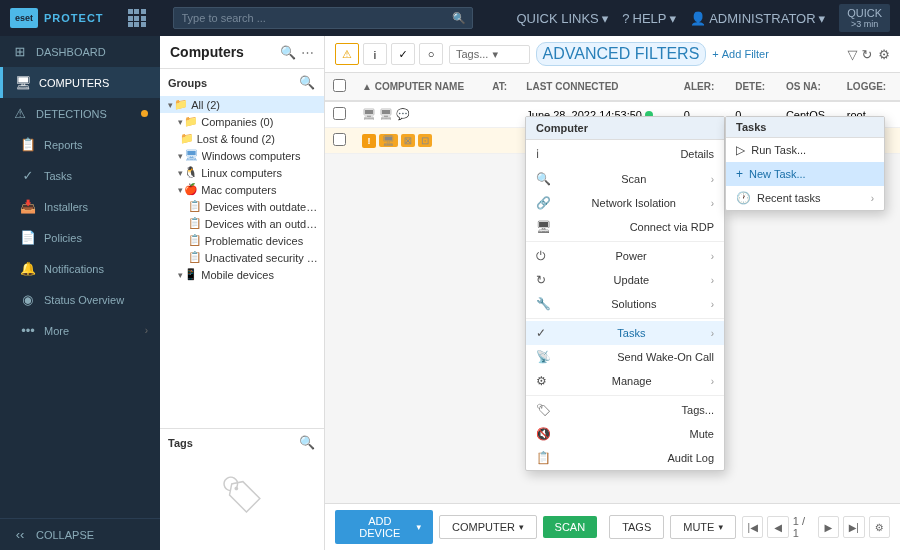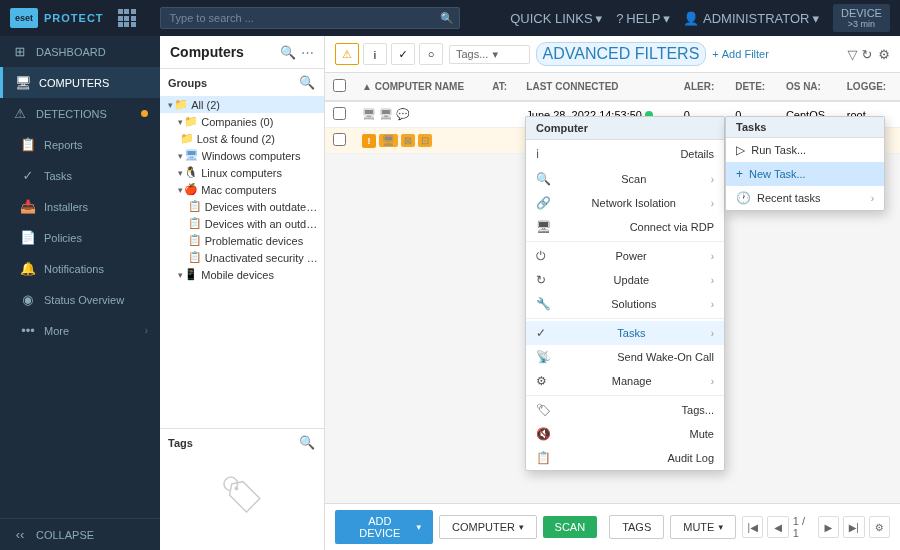--- a/index.html
+++ b/index.html
@@ -1,20 +1,20 @@
 <!DOCTYPE html>
 <html><head>
   <meta charset="utf-8">
   <style>
     * { box-sizing: border-box; margin: 0; padding: 0; }
     body { font-family: 'Segoe UI', Arial, sans-serif; font-size: 12px; background: #f0f0f0; width: 900px; height: 550px; overflow: hidden; }
 
     
     .app-wrapper { display: flex; flex-direction: column; height: 550px; }
-    .top-bar { background: #1a2332; color: #fff; height: 36px; display: flex; align-items: center; padding: 0 10px; flex-shrink: 0; }
+    .top-bar { background: #1a2332; color: #fff; height: 36px; display: flex; align-items: center; padding: 0 10px; gap: 10px; flex-shrink: 0; }
     .main-area { display: flex; flex: 1; overflow: hidden; }
     .sidebar { background: #1e2d3d; width: 160px; flex-shrink: 0; display: flex; flex-direction: column; }
     .content-area { flex: 1; display: flex; overflow: hidden; }
     .left-panel { width: 165px; background: #fff; border-right: 1px solid #ddd; flex-shrink: 0; display: flex; flex-direction: column; }
     .main-panel { flex: 1; background: #f5f5f5; display: flex; flex-direction: column; position: relative; }
 
     
     .logo { display: flex; align-items: center; gap: 6px; margin-right: 10px; }
     .logo-icon { width: 28px; height: 20px; background: #4db8e8; border-radius: 2px; display: flex; align-items: center; justify-content: center; font-size: 9px; font-weight: bold; color: #1a2332; }
     .logo-text { font-size: 11px; font-weight: bold; color: #4db8e8; letter-spacing: 1px; }
@@ -151,21 +151,21 @@
         <span>?</span> 
           <span>HELP</span> 
           <span>▾</span>
       </div>
       <div class="top-nav-item">
         <span>👤</span> 
           <span>ADMINISTRATOR</span> 
           <span>▾</span>
       </div>
       <div class="logout-btn">
-        <span>DEVICE</span>
+        <span>QUICK</span>
         <small>&gt;3 min</small>
       </div>
     </div>
   </div>
 
   <div class="main-area">
 
     <div class="sidebar">
       <div class="sidebar-nav">
         <div class="sidebar-item">

